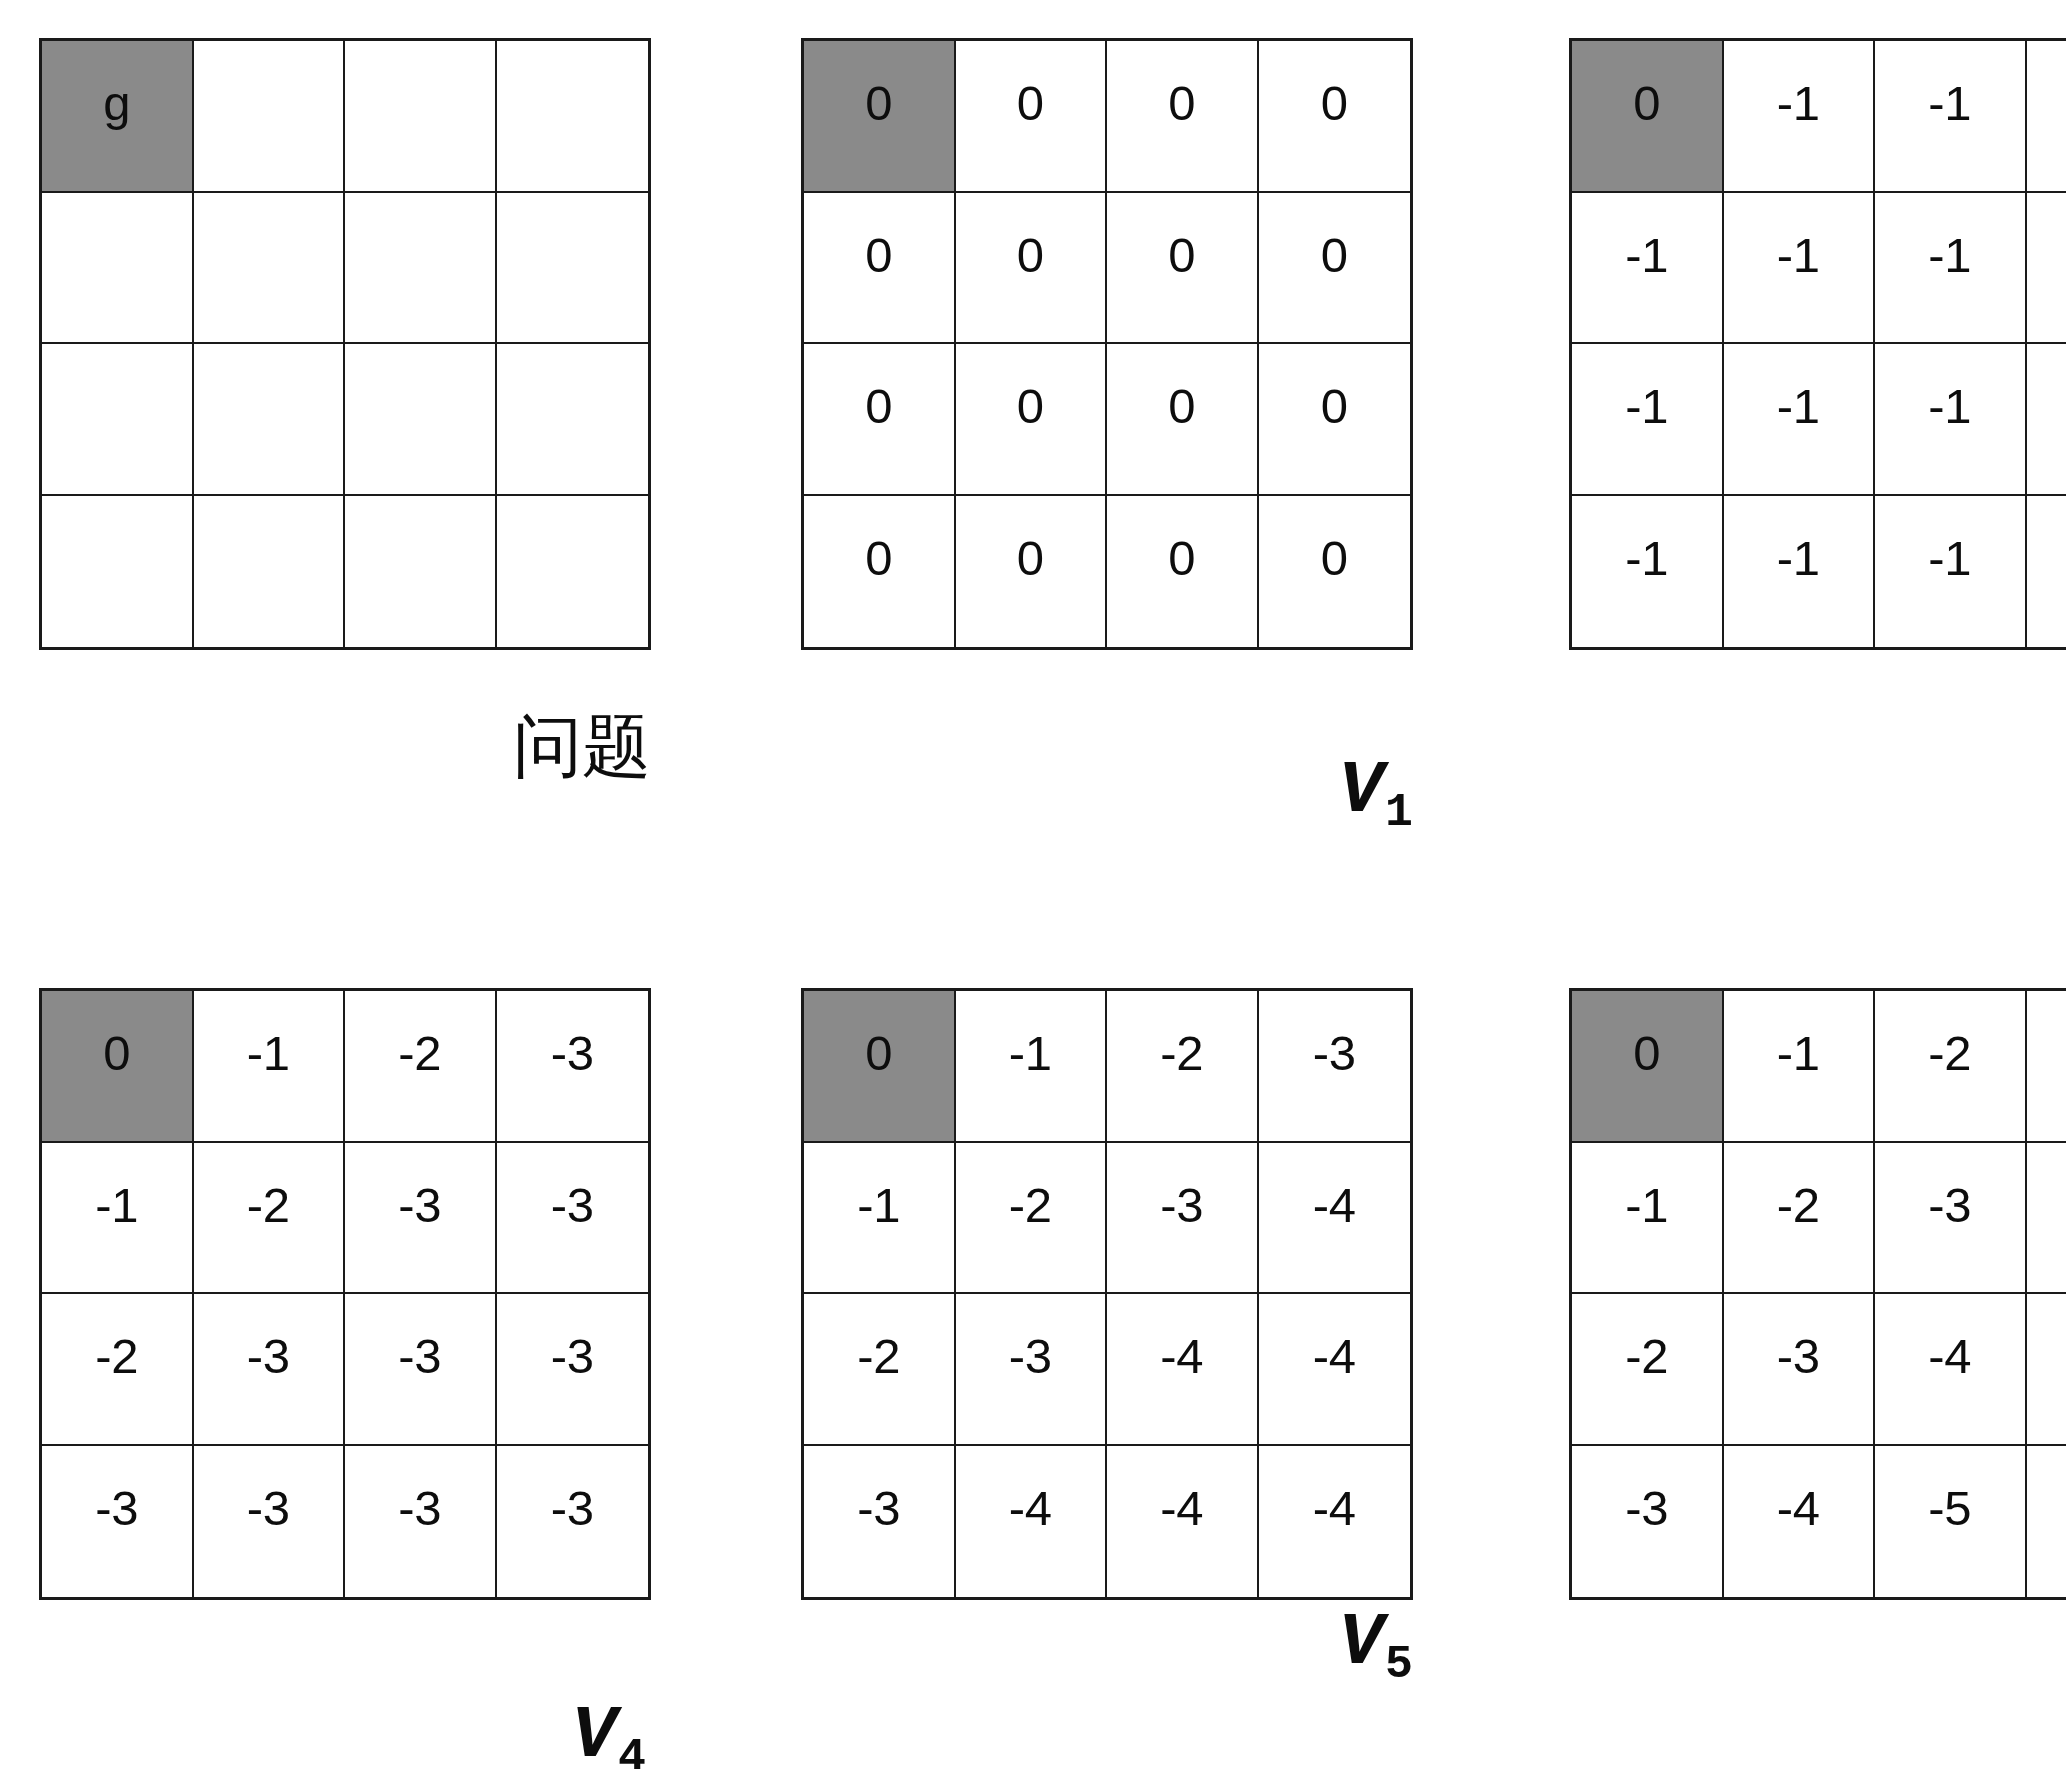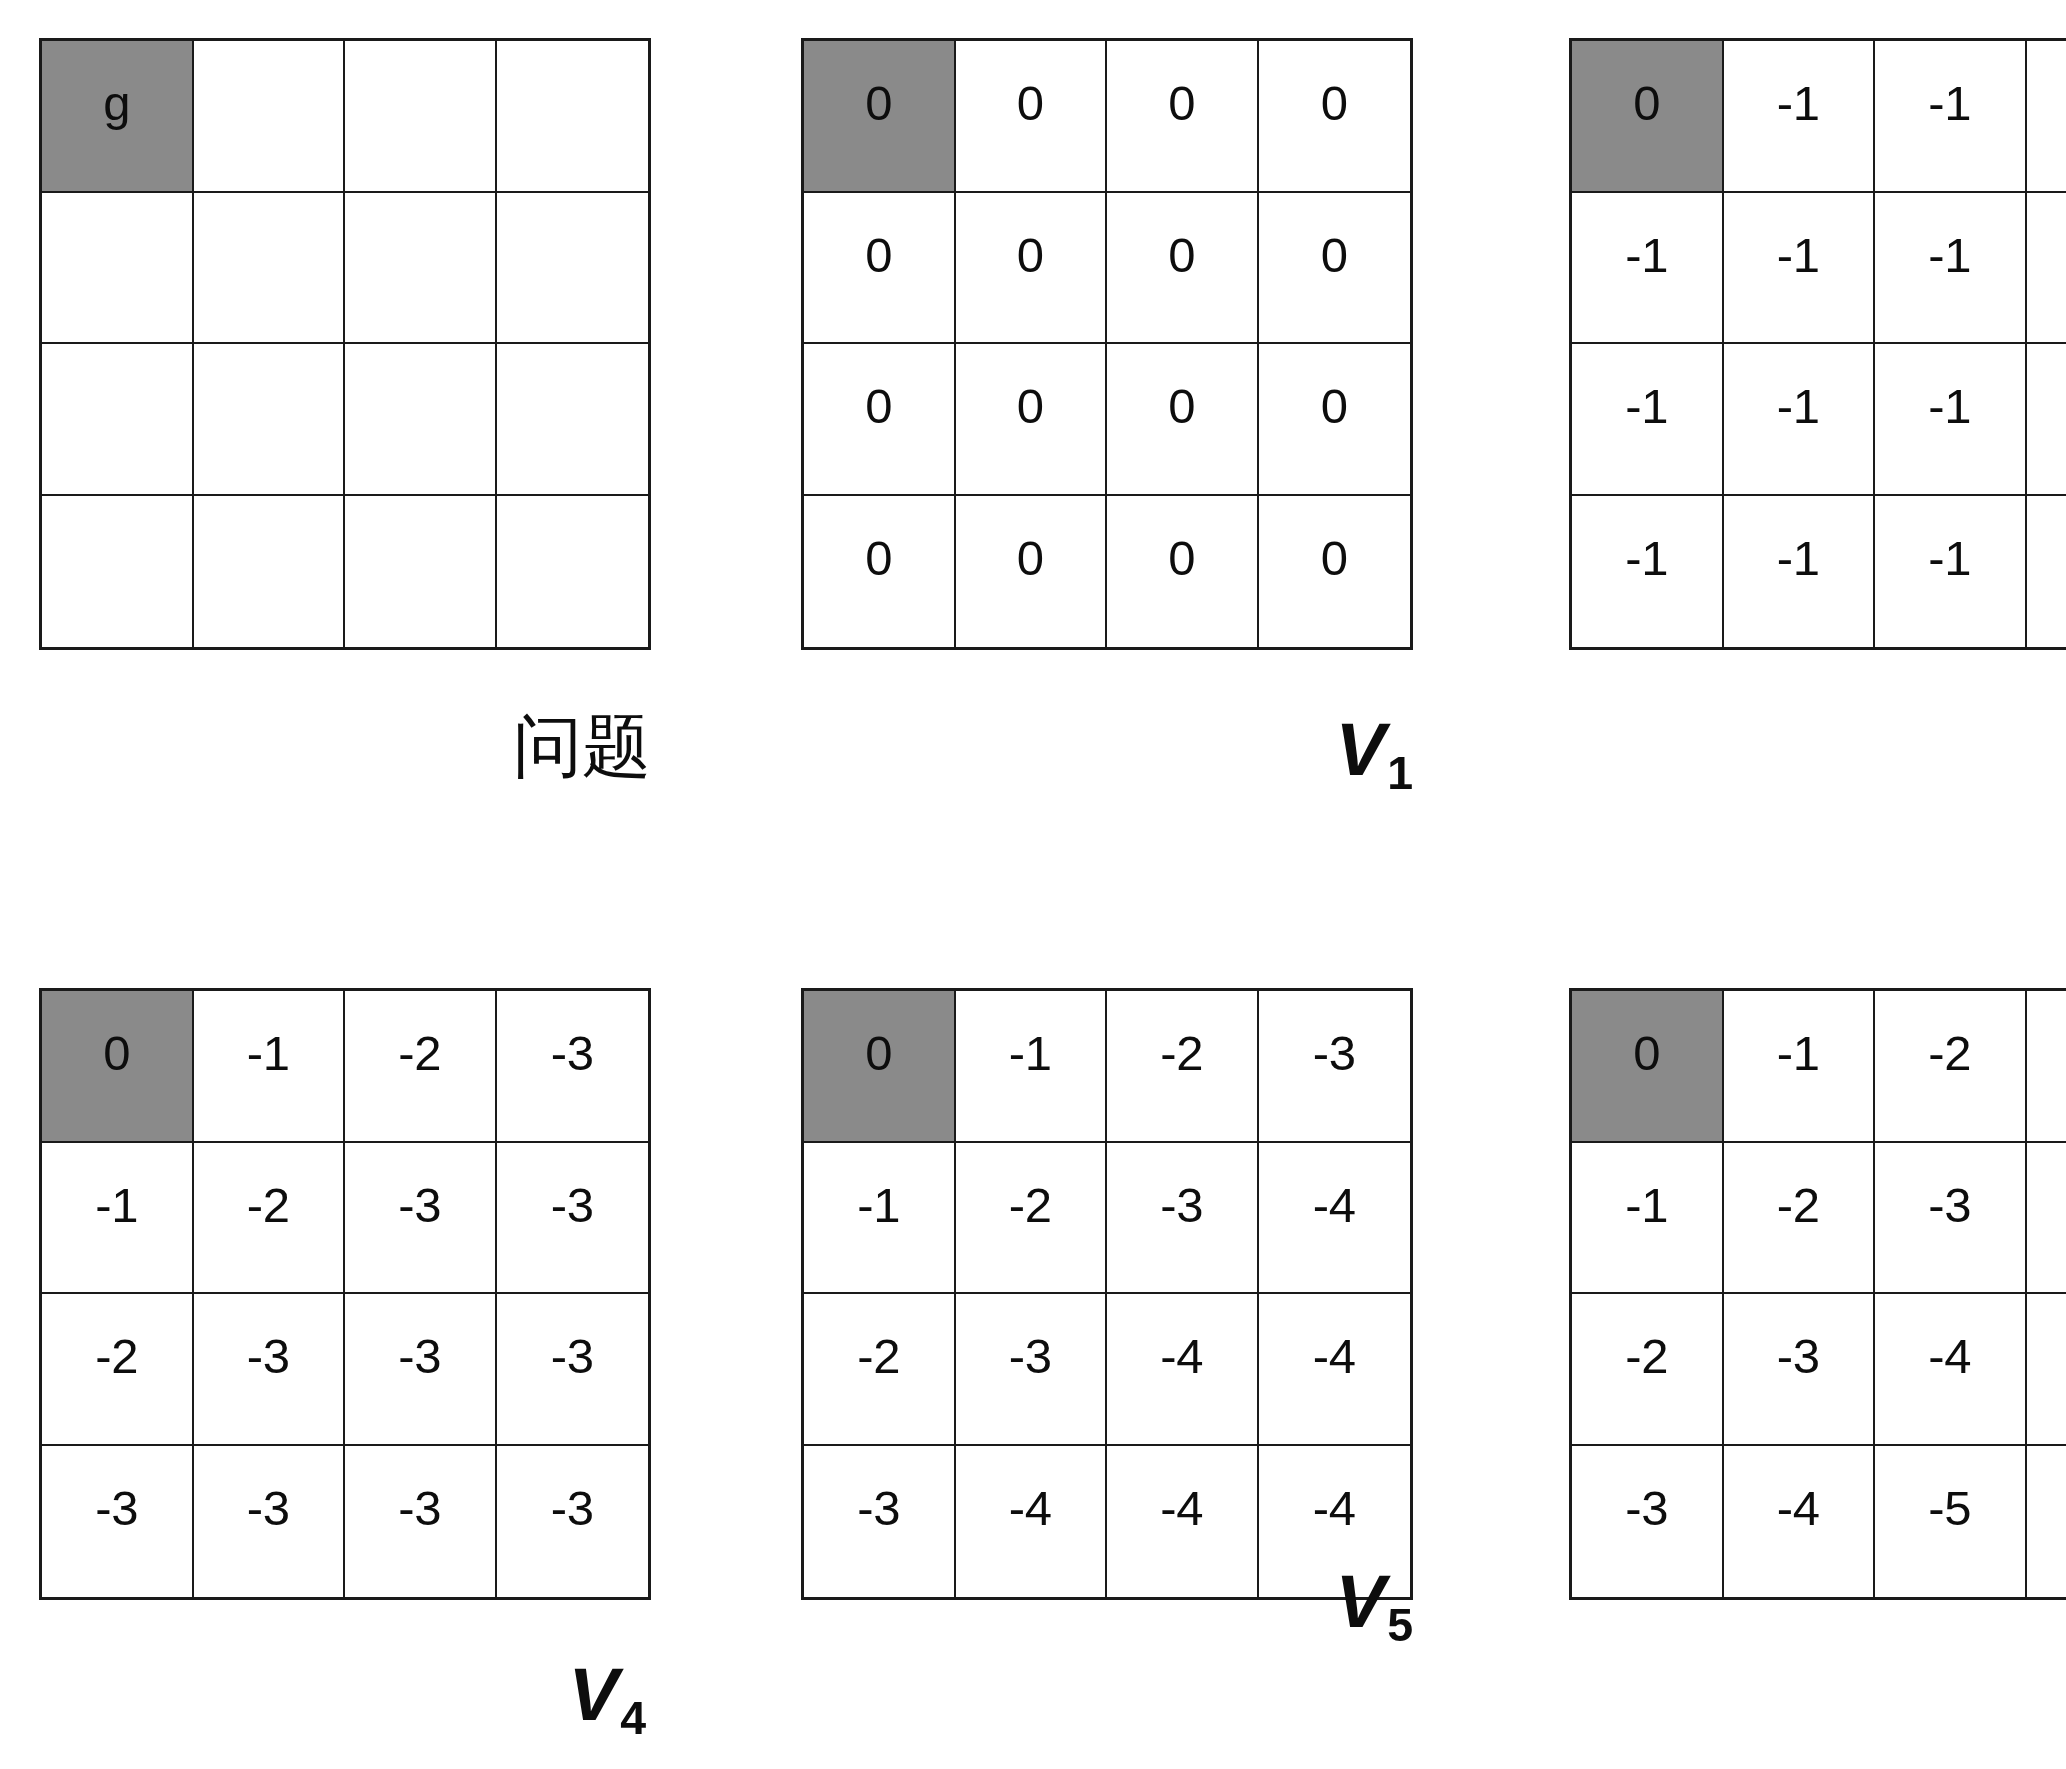--- a/index.html
+++ b/index.html
@@ -46,25 +46,26 @@
     text-align:right;
     white-space:nowrap;
     color:#0d0d0d;
   }
   .caption.cjk{
     font-family:"DejaVu Serif", serif;
     font-size:69px;
     line-height:1;
   }
   .caption.math{
-    font-family:Liberation Sans, sans-serif;
+    font-family:Liberation Mono, monospace;
     font-weight:bold;
     font-style:italic;
     font-size:75px;
     line-height:1;
+    margin-top:42px;
   }
   .caption.math .sub{
     font-style:normal;
     font-weight:bold;
     font-size:0.62em;
     vertical-align:-0.30em;
     margin-left:1.7px;
   }
 </style>
 </head>

